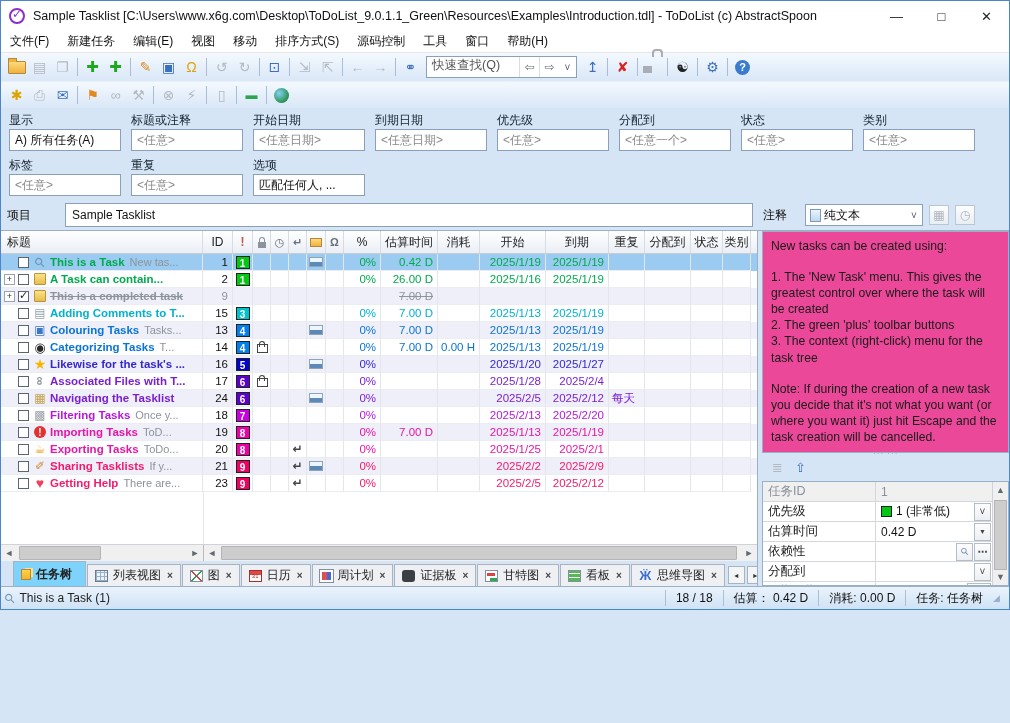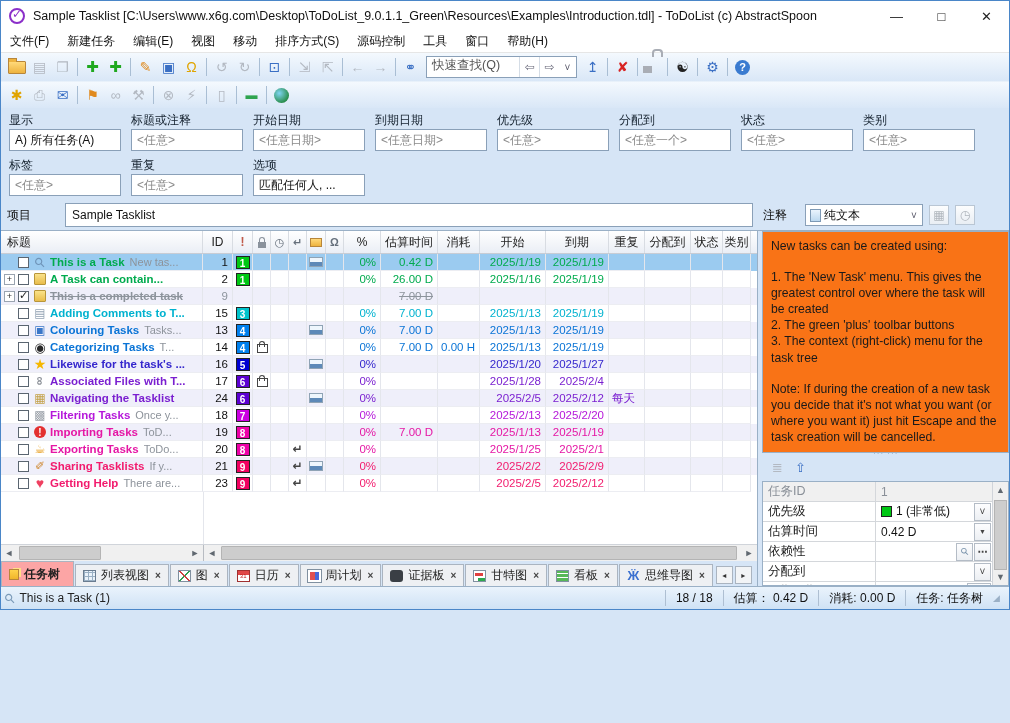--- a/index.html
+++ b/index.html
@@ -168,38 +168,38 @@
   .hsb { display:flex; align-items:center; background:#f0f0f0; height:100%; }
   .hsb1 { width:203px; border-right:1px solid #b8bcc2; }
   .hsb2 { flex:1; }
   .sbarrow { width:16px; height:100%; display:flex; align-items:center; justify-content:center; color:#606870; font-size:9px; background:#f0f0f0; flex:0 0 auto; }
   .sbtrack { flex:1; height:100%; position:relative; }
   .sbthumb { position:absolute; top:1px; bottom:1px; background:#cdcdcd; border:1px solid #b4b4b4; border-radius:1px; }
 
   
   .tabbar { height:25px; display:flex; align-items:flex-end; background:#d6e5f6; flex:0 0 auto; overflow:hidden; }
   .tab { height:22px; display:flex; align-items:center; padding:0 7px; background:#eef0f3; border:1px solid #aab4c0; border-bottom:none; margin-right:1px; white-space:nowrap; color:#222; flex:0 0 auto; }
-  .tab[data-active="true"] { background:#fca5a5; height:25px; font-weight:bold; }
+  .tab[data-active="true"] { background:#7dd3fc; height:25px; font-weight:bold;margin-left:12px; }
   .tabicon { width:13px; height:12px; margin-right:5px; flex:0 0 auto; display:inline-flex; align-items:center; justify-content:center; font-size:12px; }
   .tabx { margin-left:6px; color:#444; font-size:10px; font-weight:bold; }
   [data-ticn="tree"] { background:linear-gradient(#ffd24a,#f0b52a); border:1px solid #b8863a; width:10px; height:11px; box-shadow:3px -2px 0 -1px #ffe084; }
   [data-ticn="list"] { background:repeating-linear-gradient(0deg,#9ab0c4 0 1px,transparent 1px 4px),repeating-linear-gradient(90deg,#9ab0c4 0 1px,transparent 1px 4px),#eaf2fa; border:1px solid #6a7c90; }
   [data-ticn="chart"] { background:linear-gradient(45deg,transparent 44%,#d04040 44% 56%,transparent 56%),linear-gradient(-45deg,transparent 44%,#30a050 44% 56%,transparent 56%),#fff; border:1px solid #8090a0; }
   [data-ticn="calendar"] { background:linear-gradient(#e04848 0 4px,#fff 4px); border:1px solid #a03030; color:#c02020; font-size:6px; }
   [data-ticn="week"] { background:linear-gradient(90deg,#e05050 50%,#4868d8 50%),#fff; border:2px solid #fff; outline:1px solid #8090a0; }
   [data-ticn="board"] { background:#3a3f45; border-radius:3px; }
   [data-ticn="gantt"] { background:linear-gradient(#e04040,#e04040) 1px 2px/8px 3px no-repeat,linear-gradient(#2fa84f,#2fa84f) 4px 7px/8px 3px no-repeat,#fff; border:1px solid #8090a0; }
   [data-ticn="kanban"] { background:repeating-linear-gradient(0deg,#58b858 0 3px,#fff 3px 4px),repeating-linear-gradient(90deg,#e89038 0 3px,transparent 3px 4px); border:1px solid #8090a0; }
   [data-ticn="mindmap"] { color:#3a6fd0; font-weight:bold; font-size:13px; }
   .tabscroll { margin-left:2px; display:flex; align-items:center; height:22px; }
   .tsbtn { width:17px; height:18px; border:1px solid #aab4c0; background:#f2f4f6; display:flex; align-items:center; justify-content:center; font-size:8px; color:#333; margin-right:2px; }
 
   
   .rightpanel { flex:1; display:flex; flex-direction:column; background:#d6e5f6; border-top:1px solid #9ab0c6; padding-left:4px; }
-  .comments { height:222px; background:#f97316; border:1px solid #9ab0c6; overflow:hidden; padding:6px 8px; flex:0 0 auto; }
+  .comments { height:222px; background:#ec4899; border:1px solid #9ab0c6; overflow:hidden; padding:6px 8px; flex:0 0 auto; }
   .comments p { line-height:1.32; min-height:15px; color:#1a1a1a; font-size:12.2px; }
   .cstrip { height:28px; display:flex; align-items:center; padding-left:4px; flex:0 0 auto; position:relative; }
   .cstrip::before { content:"··· ···"; position:absolute; top:-4px; left:45%; color:#9ab0c6; font-size:8px; letter-spacing:1px; }
   .cstrip .tbtn { font-size:13px; }
   .attrwrap { flex:1; position:relative; background:#fff; border:1px solid #9ab0c6; overflow:hidden; }
   .attrgrid { position:absolute; left:0; top:0; right:16px;text-align:right; }
   .arow { height:20px; display:flex; border-bottom:1px solid #d4d7db; }
   .arow[data-dim="true"] { background:#f0f0f0; }
   .arow[data-dim="true"] .alabel, .arow[data-dim="true"] .avalue { color:#8a9098; }
   .alabel { width:113px; padding-left:5px; border-right:1px solid #d4d7db; display:flex; align-items:center; font-size:12.5px; color:#222; flex:0 0 auto; }

